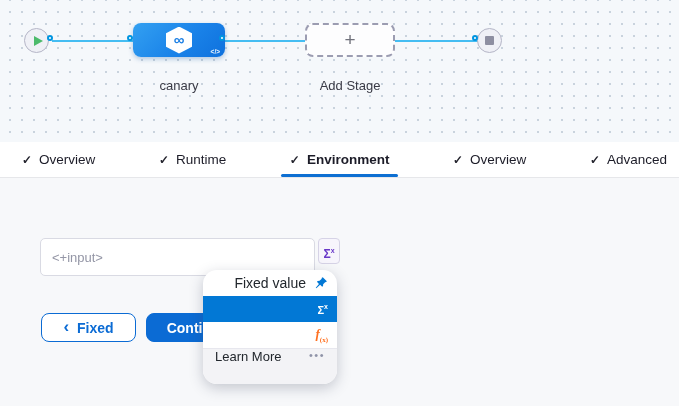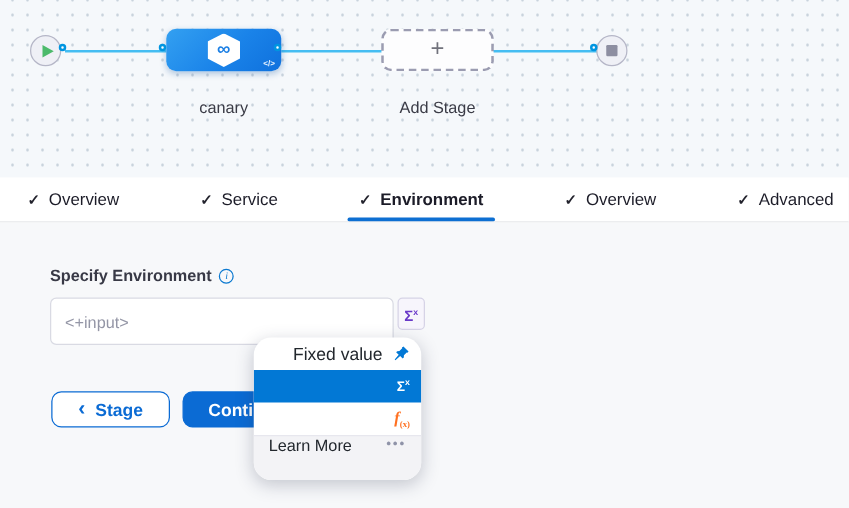--- a/index.html
+++ b/index.html
@@ -114,53 +114,49 @@
     <div class="node-label" style="left:133px;width:92px;">canary</div>
   </div>
 
   <div class="tabbar">
     <div class="tab">
       <span class="check">✓</span>
       <span>Overview</span>
     </div>
     <div class="tab">
       <span class="check">✓</span>
-      <span>Service</span>
+      <span>Runtime</span>
     </div>
     <div class="tab active">
       <span class="check">✓</span>
       <span>Environment</span>
     </div>
     <div class="tab">
       <span class="check">✓</span>
       <span>Overview</span>
     </div>
     <div class="tab">
       <span class="check">✓</span>
       <span>Advanced</span>
     </div>
   </div>
 
   <div class="content">
-    <div class="field-label-row">
-      <span class="field-label">Specify Environment</span>
-      <span class="info-icon">i</span>
-    </div>
 
     <div class="input-row">
       <input class="env-input" type="text" value="" placeholder="&lt;+input&gt;" style="">
       <div class="sigma-btn">
         <span class="sigma-glyph"><span>Σ</span><span class="sup">x</span></span>
       </div>
     </div>
 
     <div class="btn-row">
       <div class="btn btn-back">
         <span class="chev">‹</span>
-        <span>Stage</span>
+        <span>Fixed</span>
       </div>
       <div class="btn btn-continue">
         <span>Continue</span>
       </div>
     </div>
   </div>
 
   <div class="menu">
     <div class="menu-row">
       <span>Fixed value</span>

